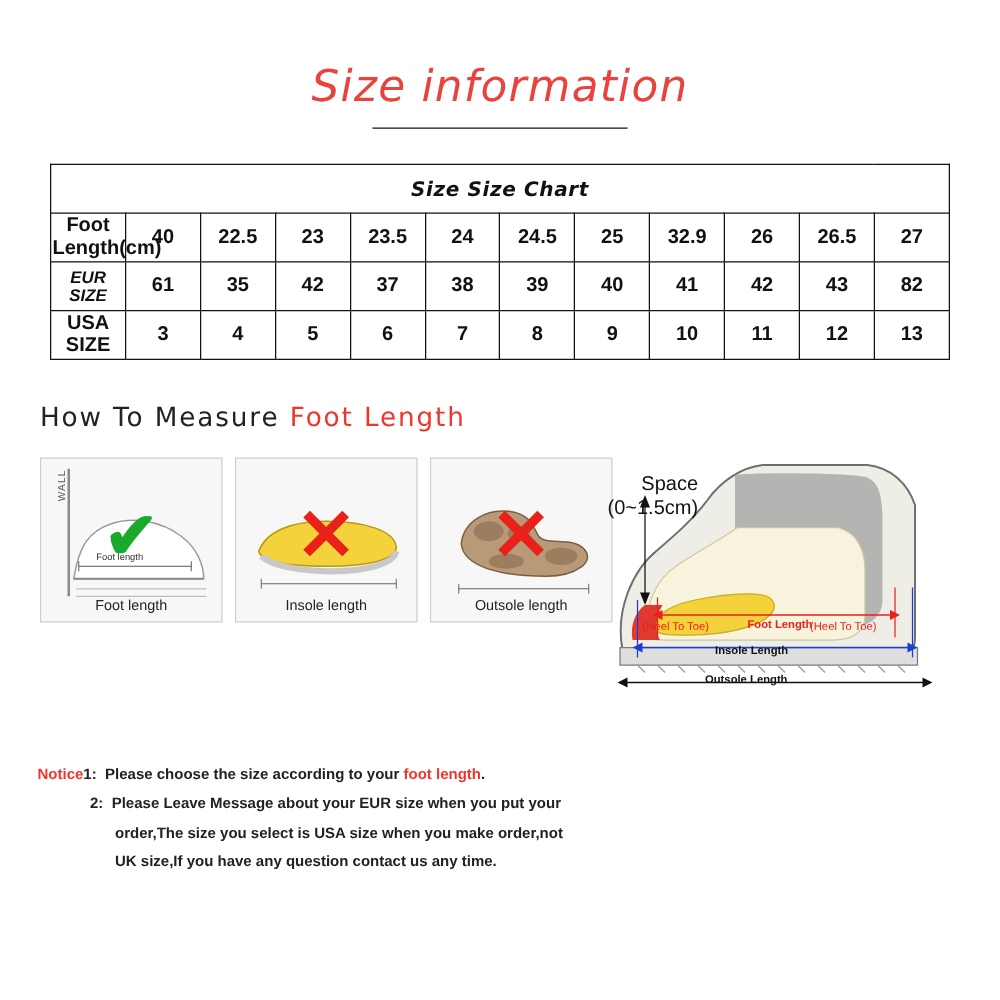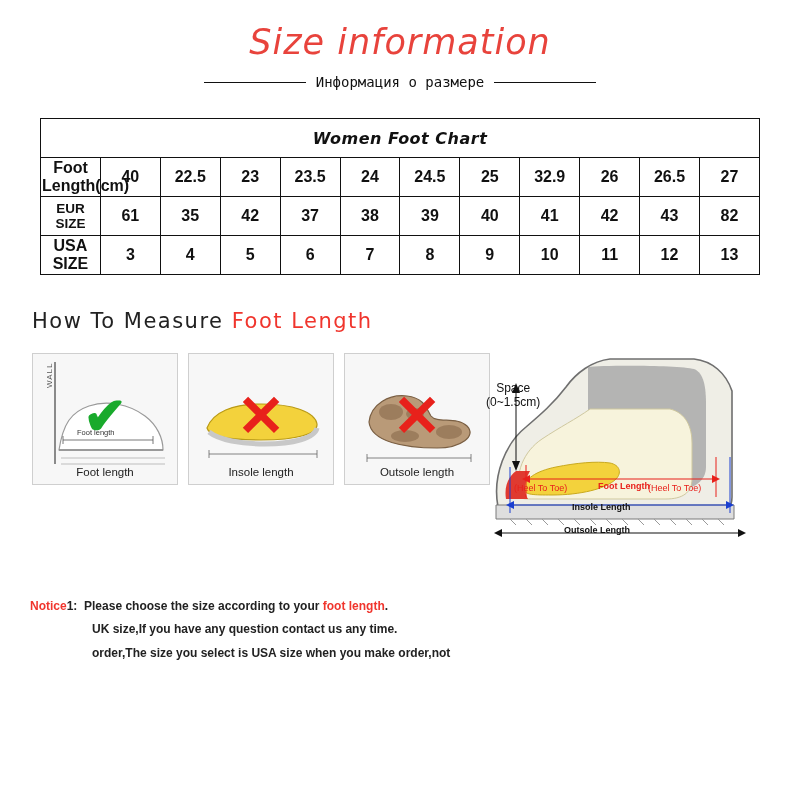--- a/index.html
+++ b/index.html
@@ -11,21 +11,21 @@
     height: 800px;
     background: #ffffff;
     font-family: "Liberation Sans", sans-serif;
     overflow: hidden;
     position: relative;
   }
 
   
   .header {
     text-align: center;
-    padding-top: 22px;
+    padding-top: 50px;
   }
   .main-title {
     font-family: "DejaVu Sans", sans-serif;
     font-size: 35px;
     color: #e8433c;
     letter-spacing: 1px;
     font-style: italic;
     font-weight: 400;
   }
   .subtitle-wrap {
@@ -74,21 +74,21 @@
     letter-spacing: .5px;
   }
   td.rowlabel {
     font-size: 13.5px;
     font-weight: bold;
     width: 108px;
   }
   td.eur-label, td.eur-val {
     color: #e8211b;
   }
-  td.rowlabel.eur-label { font-size: 13.5px; }
+  td.rowlabel.eur-label { font-size: 13.5px; font-style: italic; }
   td.val { font-size: 16.5px; }
 
   
   .howto {
     margin: 34px 15px 0 32px;
     font-size: 21px;
     letter-spacing: 1.5px;
     font-family: "DejaVu Sans", sans-serif;
   }
   .howto .plain { color: #222; }
@@ -161,25 +161,24 @@
     width: 288px;
     height: 220px;
   }
   .diagram .d-label {
     position: absolute;
     font-size: 9px;
     color: #111;
   }
   .diagram .d-label.red { color: #e8211b; }
   .diagram .d-label.space {
-    font-size: 12px;
+    font-size: 16px;
     color: #111;
-    text-align: center;
+    text-align: right;
     line-height: 1.2;
-    margin-top: 16px;
   }
 
   
   .notice {
     margin: 18px 0 12px 30px;
     width: 740px;
     font-size: 12px;
     color: #222;
     line-height: 1.95;
     font-weight: bold;
@@ -190,30 +189,29 @@
   .notice-indent { padding-left: 42px; }
   .notice-indent2 { padding-left: 62px; }
 </style>
 </head>
 <body>
 
 <div class="header">
   <div class="main-title">Size information</div>
   <div class="subtitle-wrap">
     <div class="sub-rule"></div>
-    <div class="subtitle">Информация о размере</div>
     <div class="sub-rule"></div>
   </div>
 </div>
 
 <div class="table-wrap">
   <table class="size-chart">
     <tbody>
         <tr>
-      <td class="chart-title" colspan="12">Women Foot Chart</td>
+      <td class="chart-title" colspan="12">Size Size Chart</td>
     </tr>
 
     <tr>
       <td class="rowlabel">Foot Length(cm)</td>
       <td class="val">40</td>
       <td class="val">22.5</td>
       <td class="val">23</td>
       <td class="val">23.5</td>
       <td class="val">24</td>
       <td class="val">24.5</td>
@@ -365,19 +363,22 @@
     <div class="d-label red" style="left:118px; top:134px; font-weight:bold;">Foot Length</div>
     <div class="d-label" style="left:92px; top:155px; font-weight:bold;">Insole Length</div>
     <div class="d-label" style="left:84px; top:178px; font-weight:bold;">Outsole Length</div>
   </div>
 </div>
 
 <div class="notice">
   <div class="notice-line">
     <span class="word-notice">Notice</span><span>1:</span>&nbsp;&nbsp;<span>Please choose the size according to your </span><span class="red">foot length</span><span>.</span>
   </div>
+  <div class="notice-line notice-indent">
+    <span>2:</span>&nbsp;&nbsp;<span>Please Leave Message about your EUR size when you put your</span>
+  </div>
+  <div class="notice-line notice-indent2">
+    <span>order,The size you select is USA size when you make order,not</span>
+  </div>
   <div class="notice-line notice-indent2">
     <span>UK size,If you have any question  contact us any time.</span>
   </div>
-  <div class="notice-line notice-indent2">
-    <span>order,The size you select is USA size when you make order,not</span>
-  </div>
 </div>
 
 </body></html>

